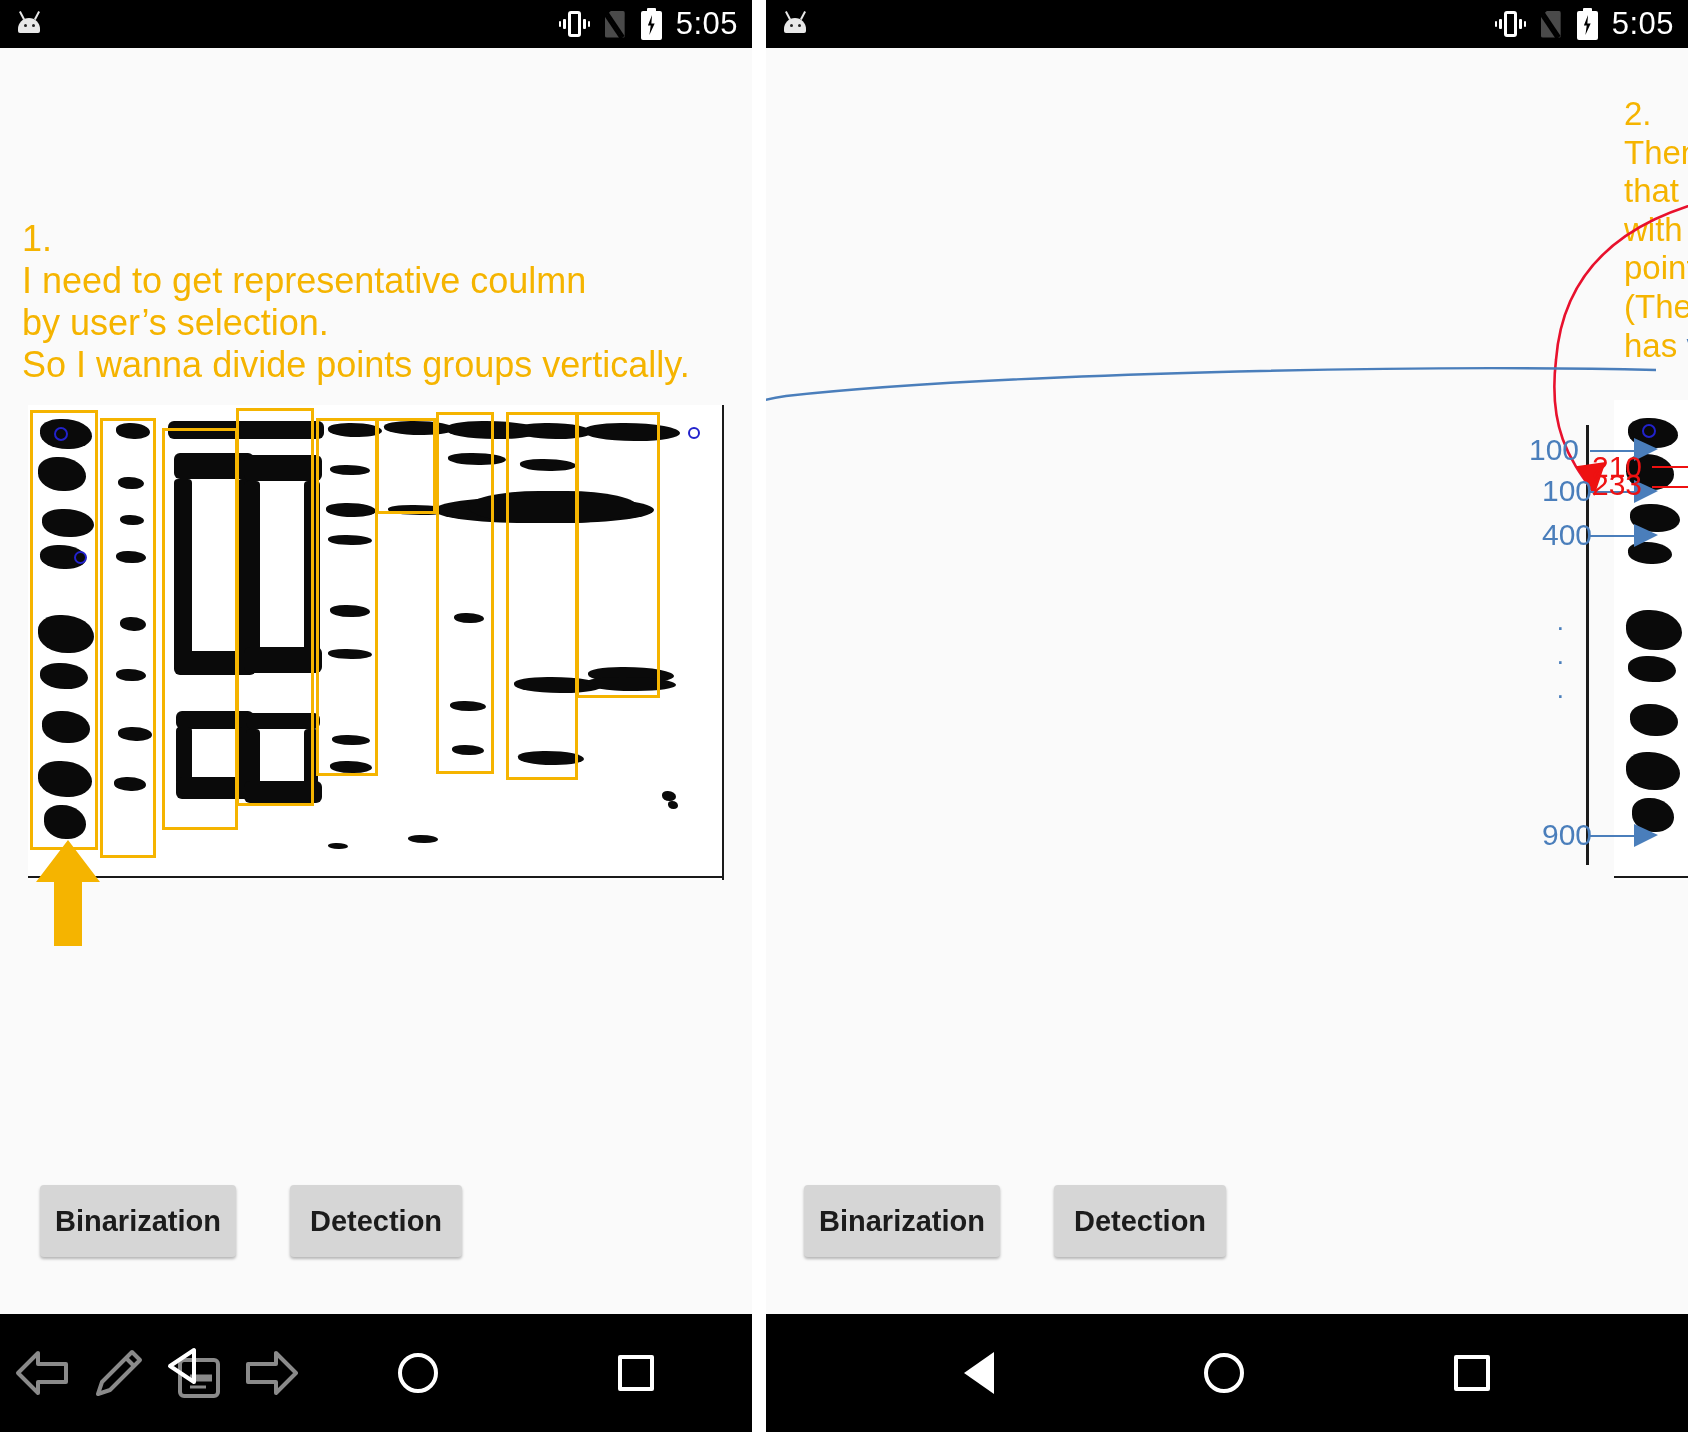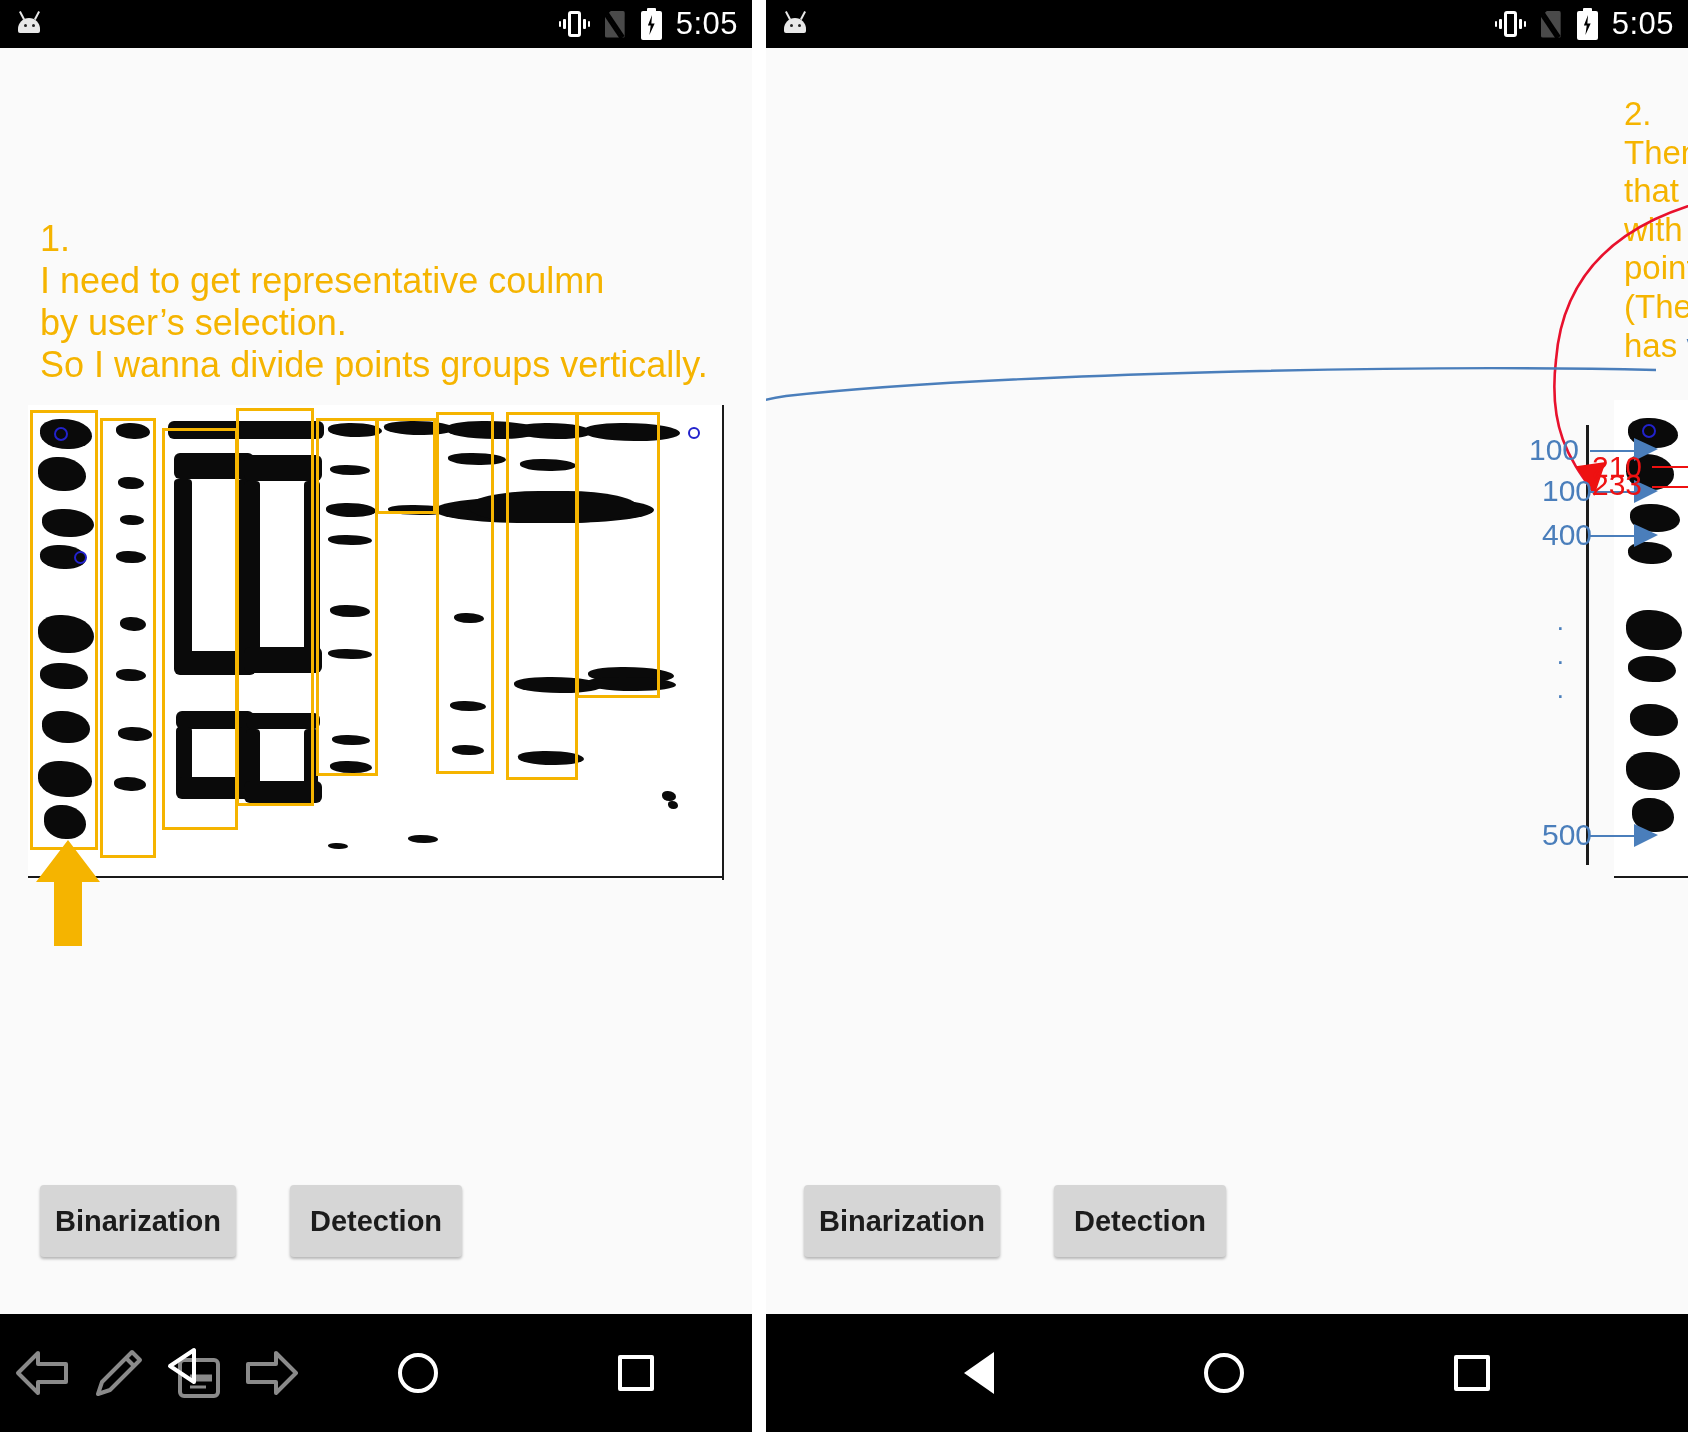--- a/index.html
+++ b/index.html
@@ -68,21 +68,21 @@
     clip-path: polygon(58% 0, 20% 52%, 46% 52%, 34% 100%, 82% 42%, 52% 42%);
   }
 
   
   .note {
     position: absolute; color: #f5b400; line-height: 1.17;
     font-family: "Liberation Sans", sans-serif; font-weight: 400;
     white-space: pre; z-index: 40;
   }
   .note .blue { color: #4a7ebb; }
-  .note-left  { left: 40px; top: 218px; font-size: 36px; }
+  .note-left  { left: 22px; top: 218px; font-size: 36px; }
   .note-right { left: 858px; top: 95px;  font-size: 33px; }
 
   
   .canvas { position: absolute; background: #fff; overflow: hidden; }
   .canvas.left  { left: 28px;  top: 405px; width: 696px; height: 475px; }
   .canvas.right { left: 848px; top: 400px; width: 680px; height: 480px; }
   .blob { position: absolute; background: #0a0a0a; border-radius: 40% 60% 45% 55%; }
   .blob.ring { background: none; border: 2px solid #2222cc; border-radius: 50%; }
   .canvas .frame-l { position: absolute; right: 0; top: 0; width: 2px; height: 100%; background: #1a1a1a; }
   .canvas .frame-b { position: absolute; left: 0;  bottom: 2px; width: 100%; height: 2px; background: #1a1a1a; }
@@ -370,21 +370,21 @@
     <div class="mline r" style="left:886px; top:486px; width:58px;"></div>
 
     <div class="mlabel b" style="left:776px; top:518px;">400</div>
     <div class="mline b" style="left:824px; top:535px; width:62px;"></div>
     <svg style="position:absolute; left:866px; top:522px; width:30px; height:30px; z-index:44;">
       <polygon points="2,2 26,13 2,25" fill="#4a7ebb"></polygon>
       </svg>
 
     <div class="dots" style="left:790px; top:610px;">·<br>·<br>·</div>
 
-    <div class="mlabel b" style="left:776px; top:818px;">500</div>
+    <div class="mlabel b" style="left:776px; top:818px;">900</div>
     <div class="mline b" style="left:824px; top:835px; width:62px;"></div>
     <svg style="position:absolute; left:866px; top:822px; width:30px; height:30px; z-index:44;">
       <polygon points="2,2 26,13 2,25" fill="#4a7ebb"></polygon>
       </svg>
 
     <div class="canvas right">
       <div class="frame-b"></div>
 
       <div class="blob" style="left:14px;  top:18px;  width:50px; height:30px;"></div>
       <div class="blob ring" style="left:28px; top:24px; width:14px; height:14px;"></div>

